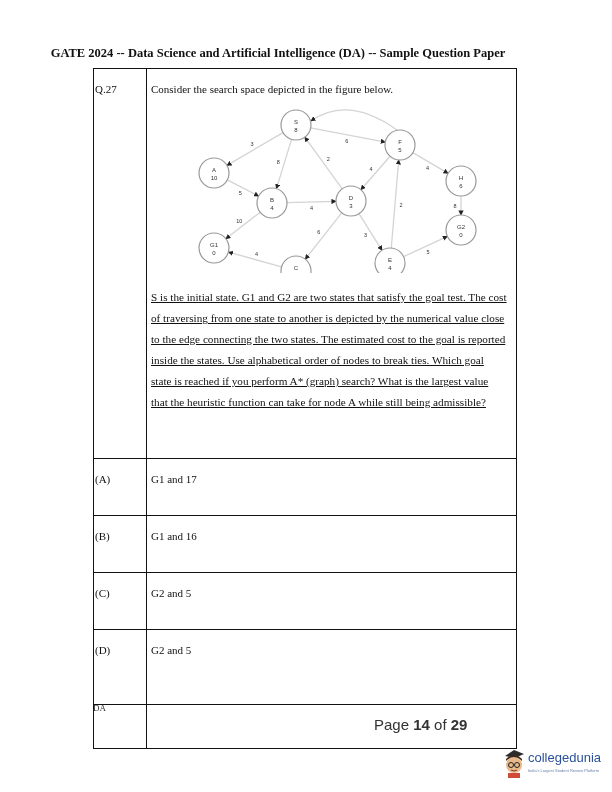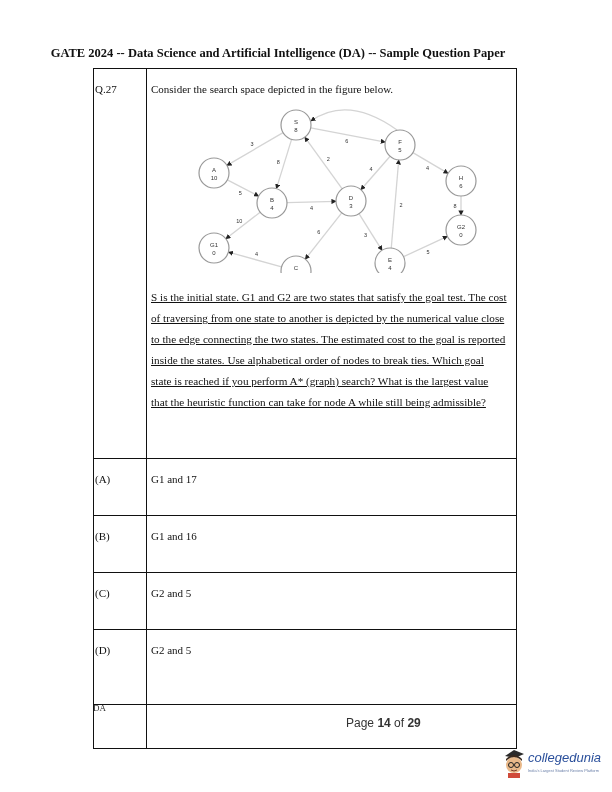--- a/index.html
+++ b/index.html
@@ -14,26 +14,26 @@
   .stem-row td { height:374px; }
   .stem-top { padding-top:14px; }
   .opt-row td { height:41px; }
   .opt-row td { padding-top:14px; }
   .opt-last td { height:59px; }
   .blank-row td { height:41px; }
   .graph { display:block; margin-top:8px; margin-left:20px; }
   .para { margin-top:14px; line-height:21px; font-size:11.2px; padding-right:8px;text-decoration:underline; }
   .footer-left { position:absolute; left:93px; top:703px; font-family:Liberation Serif, serif;
                  font-size:9px; color:#333; }
-  .footer-page { position:absolute; left:346px; top:716px; font-family:"Liberation Sans", sans-serif;
-                 font-size:12px; color:#333; }
+  .footer-page { position:absolute; left:374px; top:716px; font-family:"Liberation Sans", sans-serif;
+                 font-size:15px; color:#333; }
   .footer-page b { font-weight:bold; }
   .logo { position:absolute; left:502px; top:748px; width:110px; height:34px; }
   .logo-text { position:absolute; left:26px; top:2px; font-family:"Liberation Sans", sans-serif;
-               font-size:13px; color:#2a4f9b;font-style:italic; }
+               font-size:13px; color:#2a4f9b; }
   .logo-tag { position:absolute; left:26px; top:20px; font-family:"Liberation Sans", sans-serif;
               font-size:4px; color:#6a7fa8; white-space:nowrap; }
   svg text { font-family:"Liberation Sans", sans-serif; fill:#333; }
 </style>
 </head>
 <body>
 
 <div class="header">GATE 2024 -- Data Science and Artificial Intelligence (DA) -- Sample Question Paper</div>
 
 <table class="q">

